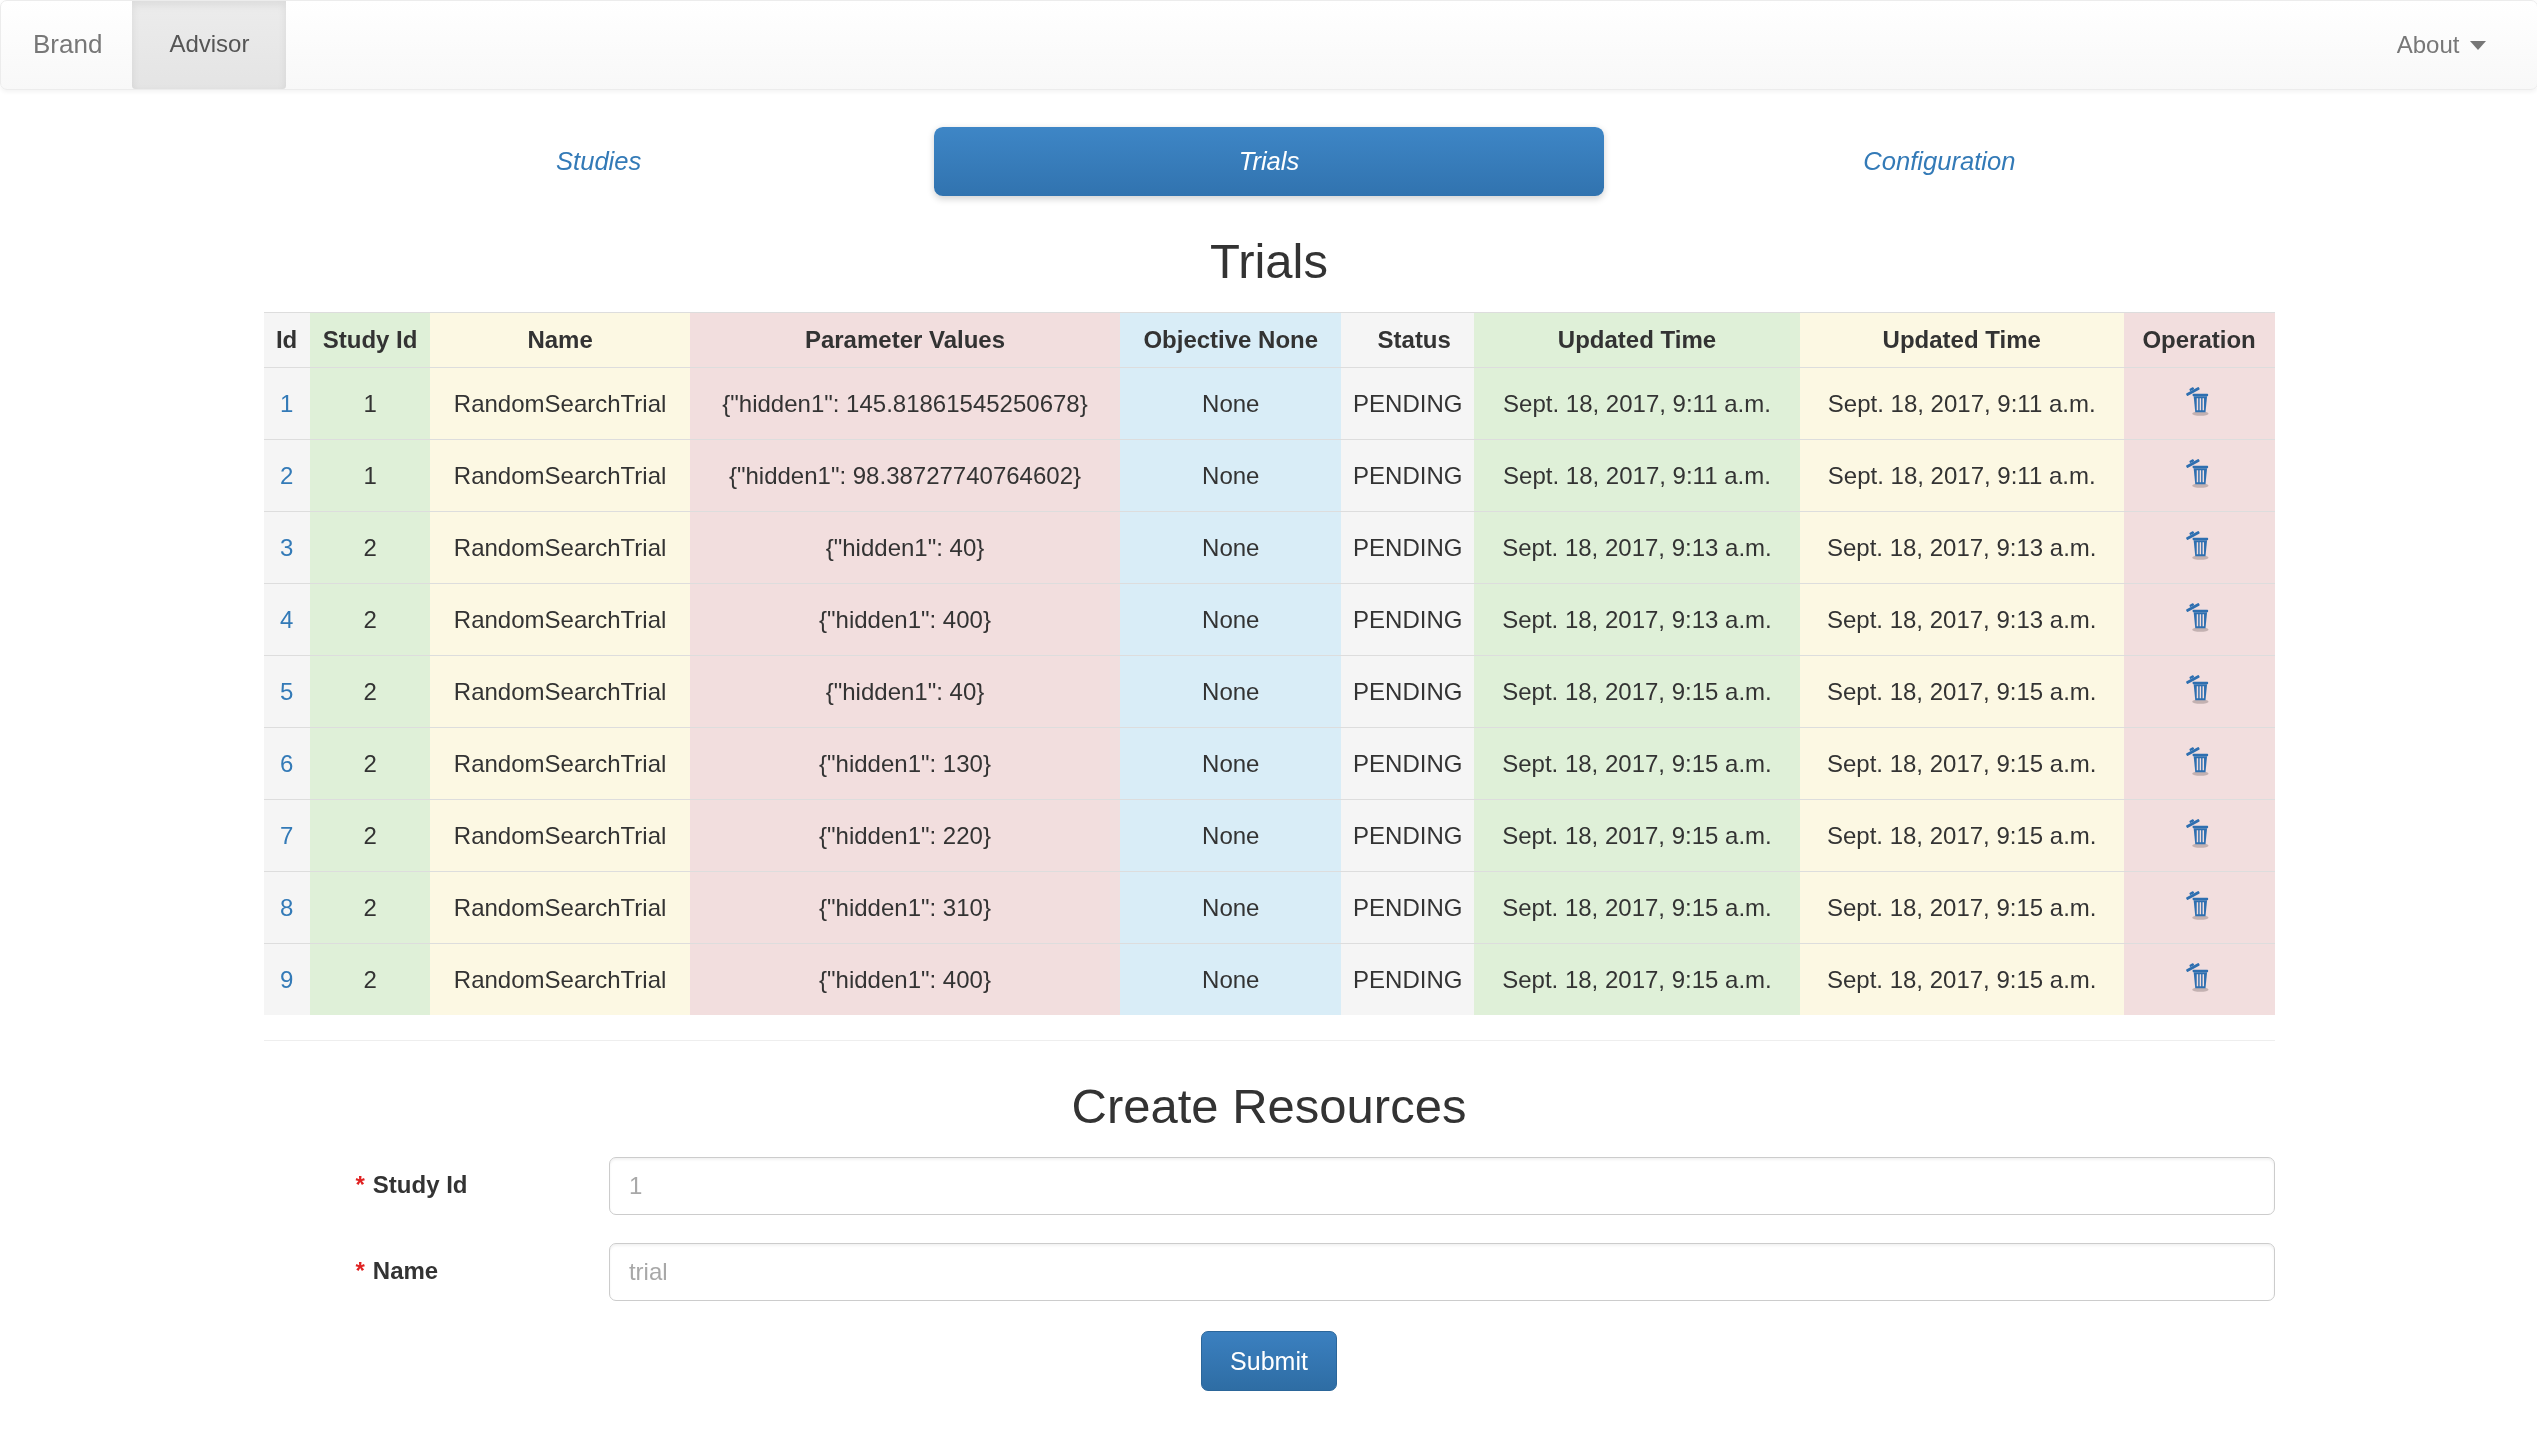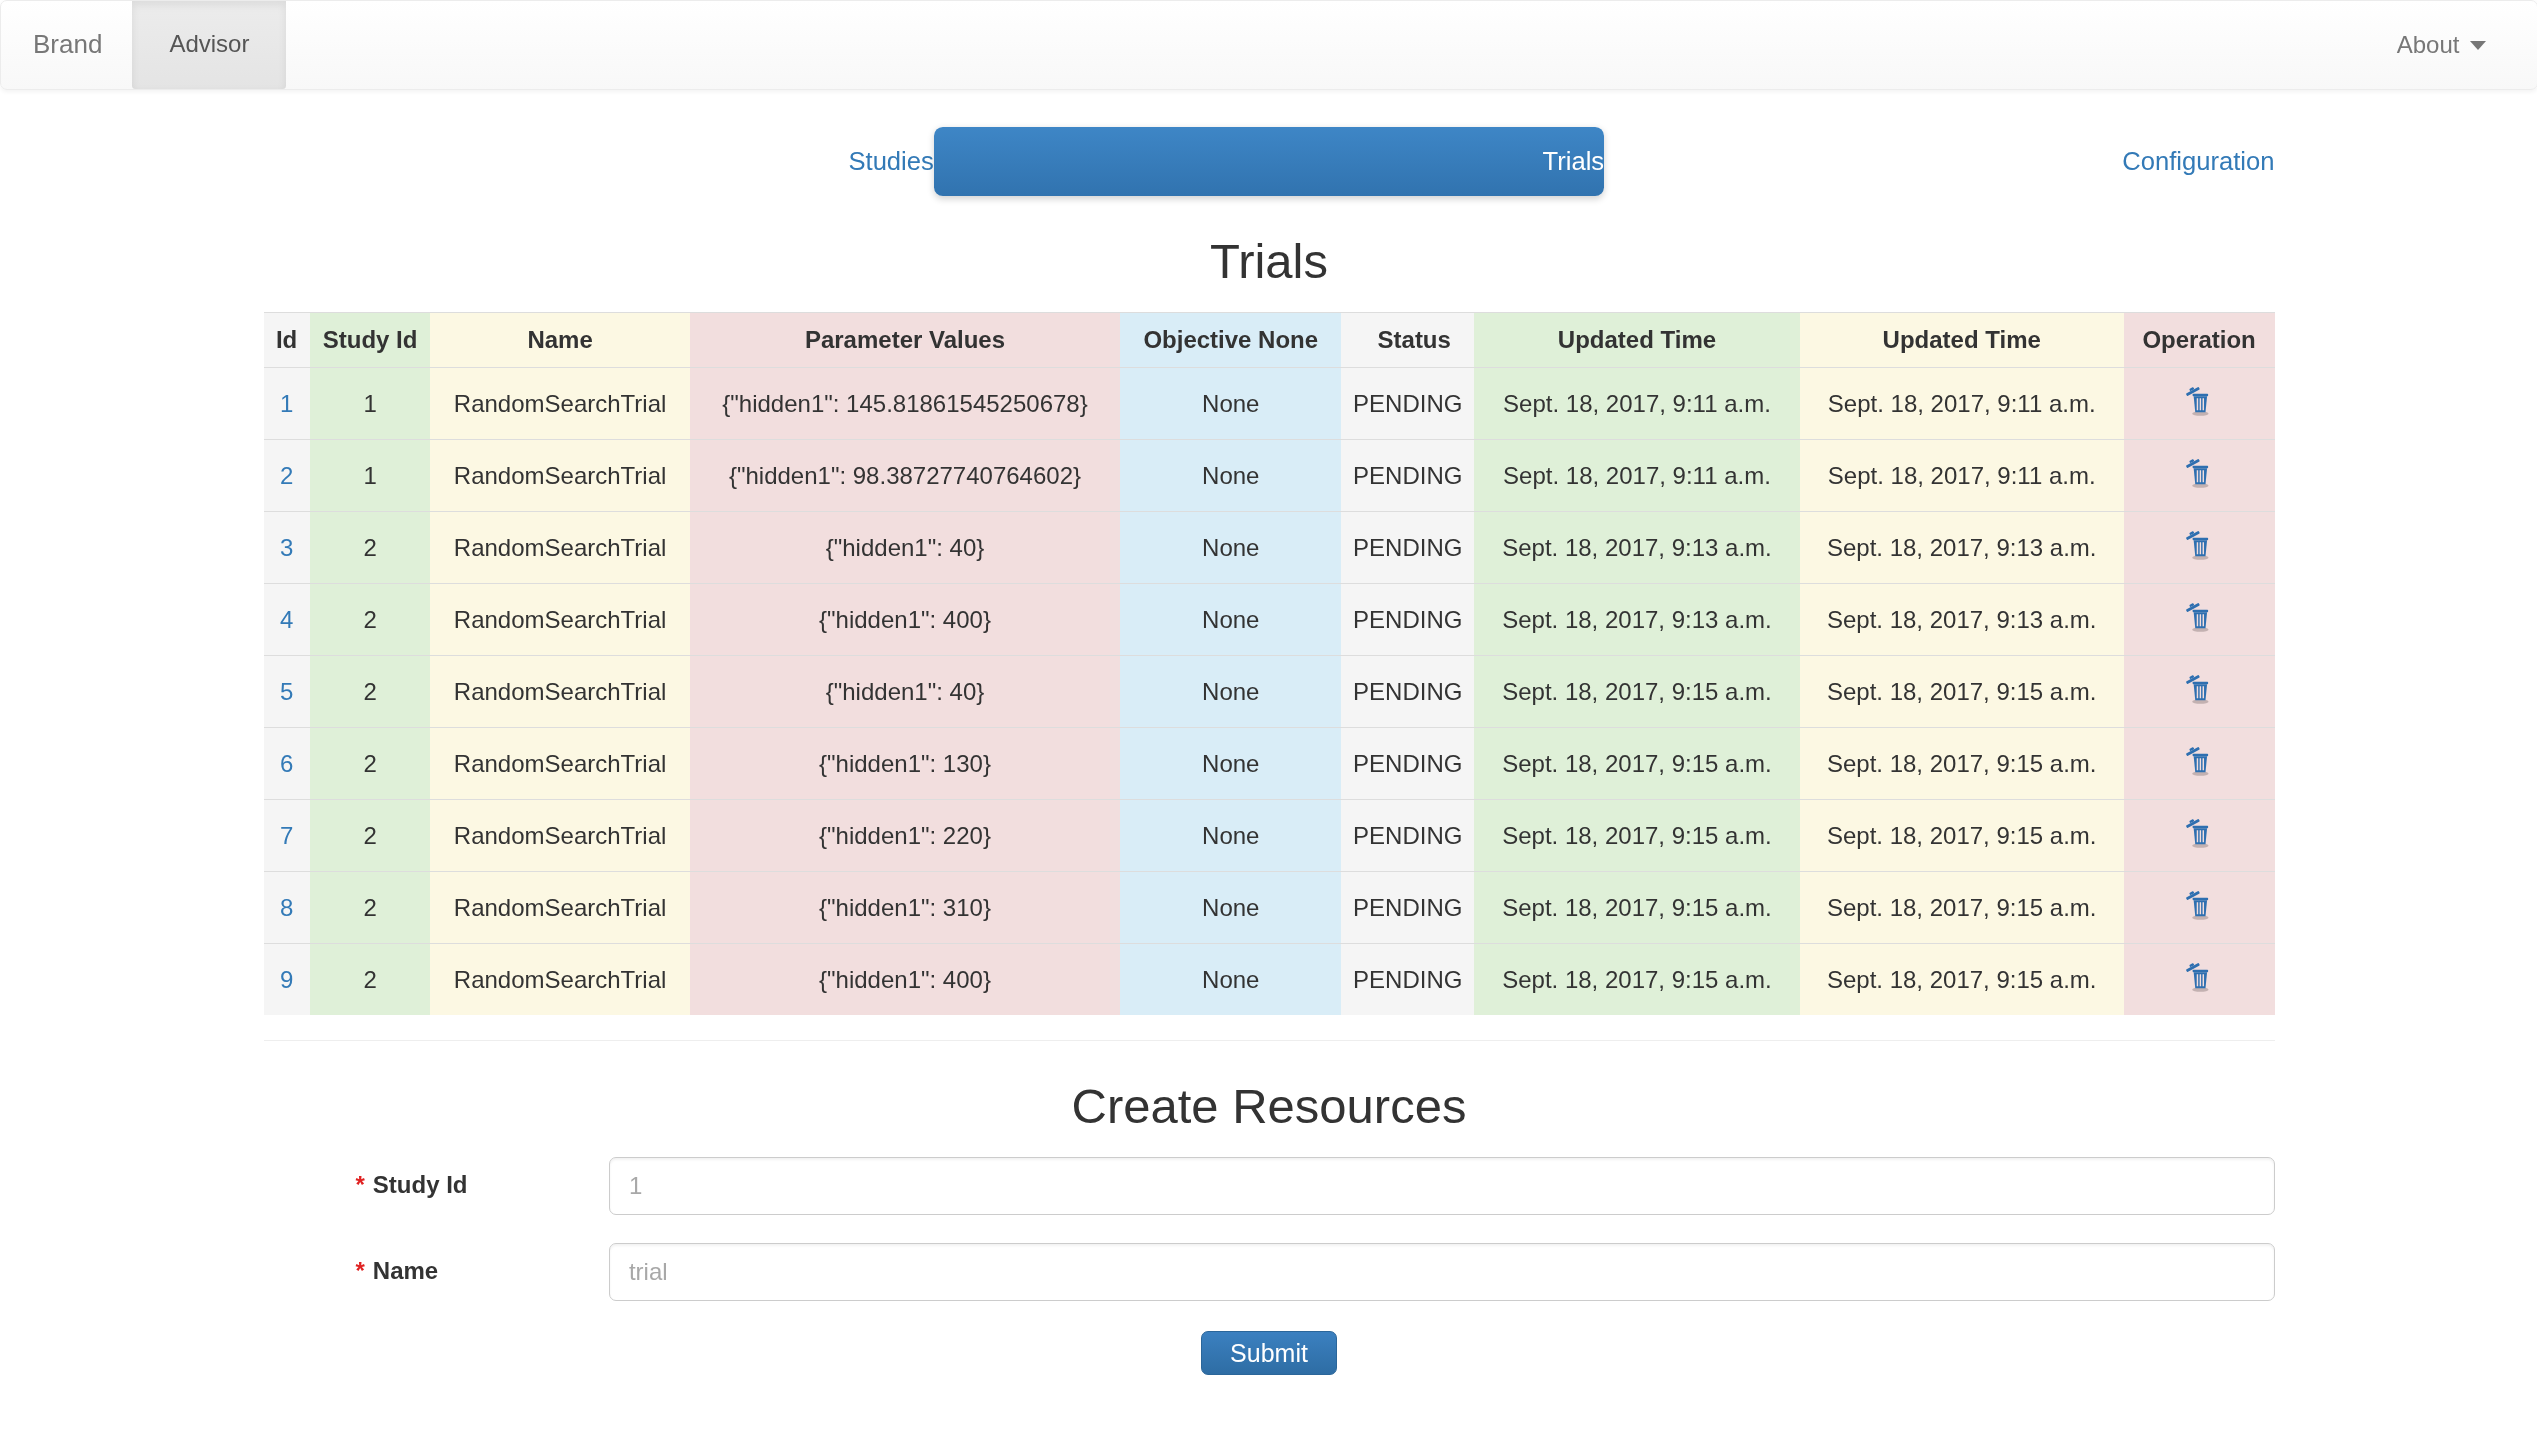--- a/index.html
+++ b/index.html
@@ -42,23 +42,23 @@
     border-left: 8.8px solid transparent; border-right: 8.8px solid transparent;
     border-top: 9.7px solid #777;
   }
 
   
   .container { width: 2011px; margin: 0 auto; }
 
   
   .tabs { display: flex; margin-top: 37px; }
   .tab {
-    flex: 1; text-align: right; height: 69px; line-height: 69px;
+    flex: 1; text-align: center; height: 69px; line-height: 69px;
     font-size: 25.6px; color: #337ab7; text-decoration: none;
-    border-radius: 8.8px; cursor: pointer;
+    border-radius: 8.8px; cursor: pointer; font-style: italic;
   }
   .tab.active {
     background: linear-gradient(#3e86c6, #3173af);
     color: #fff; box-shadow: 0 2.6px 7px rgba(0,0,0,.18);
   }
 
   
   h2.section-title {
     text-align: center; font-size: 49px; font-weight: 500;
     color: #333; margin: 37px 0 23px;
@@ -94,21 +94,21 @@
     flex: 1; height: 58px; border: 1.8px solid #ccc; border-radius: 7px;
     font-size: 24px; padding: 0 19.4px; color: #555;
     font-family: "Liberation Sans", "DejaVu Sans", sans-serif;
     box-shadow: inset 0 1.8px 2.6px rgba(0,0,0,.06); outline: none;
   }
   .form-input::placeholder { color: #a8a8a8; }
   .submit-row { text-align: center; margin-top: 30px; }
   .submit-btn {
     background: linear-gradient(#3b80c0, #2e6da4);
     border: 1.8px solid #2b669a; border-radius: 7px;
-    color: #fff; font-size: 25px; height: 44px; padding: 0 28px;
+    color: #fff; font-size: 25px; height: 60px; padding: 0 28px;
     cursor: pointer; font-family: "Liberation Sans", "DejaVu Sans", sans-serif;
   }
 </style>
 </head>
 <body>
 
 <nav class="navbar">
   <a class="brand">Brand</a>
   <div class="nav-item active">Advisor</div>
   <div class="nav-right">

